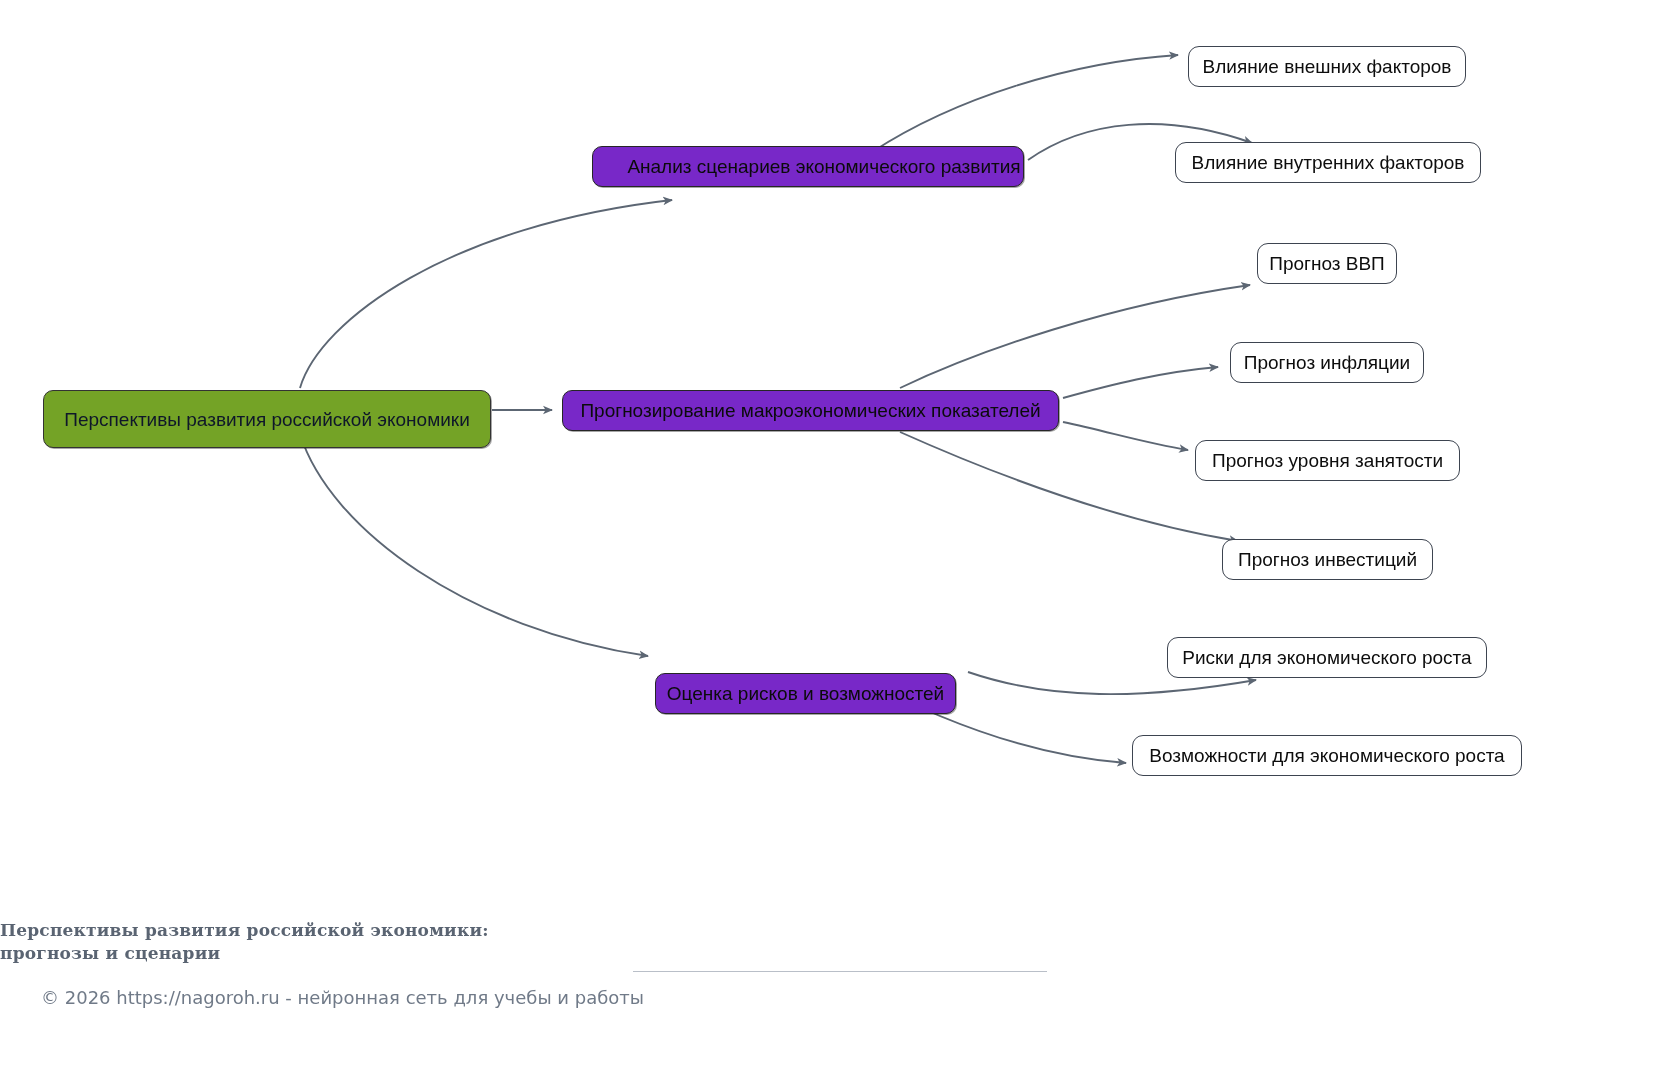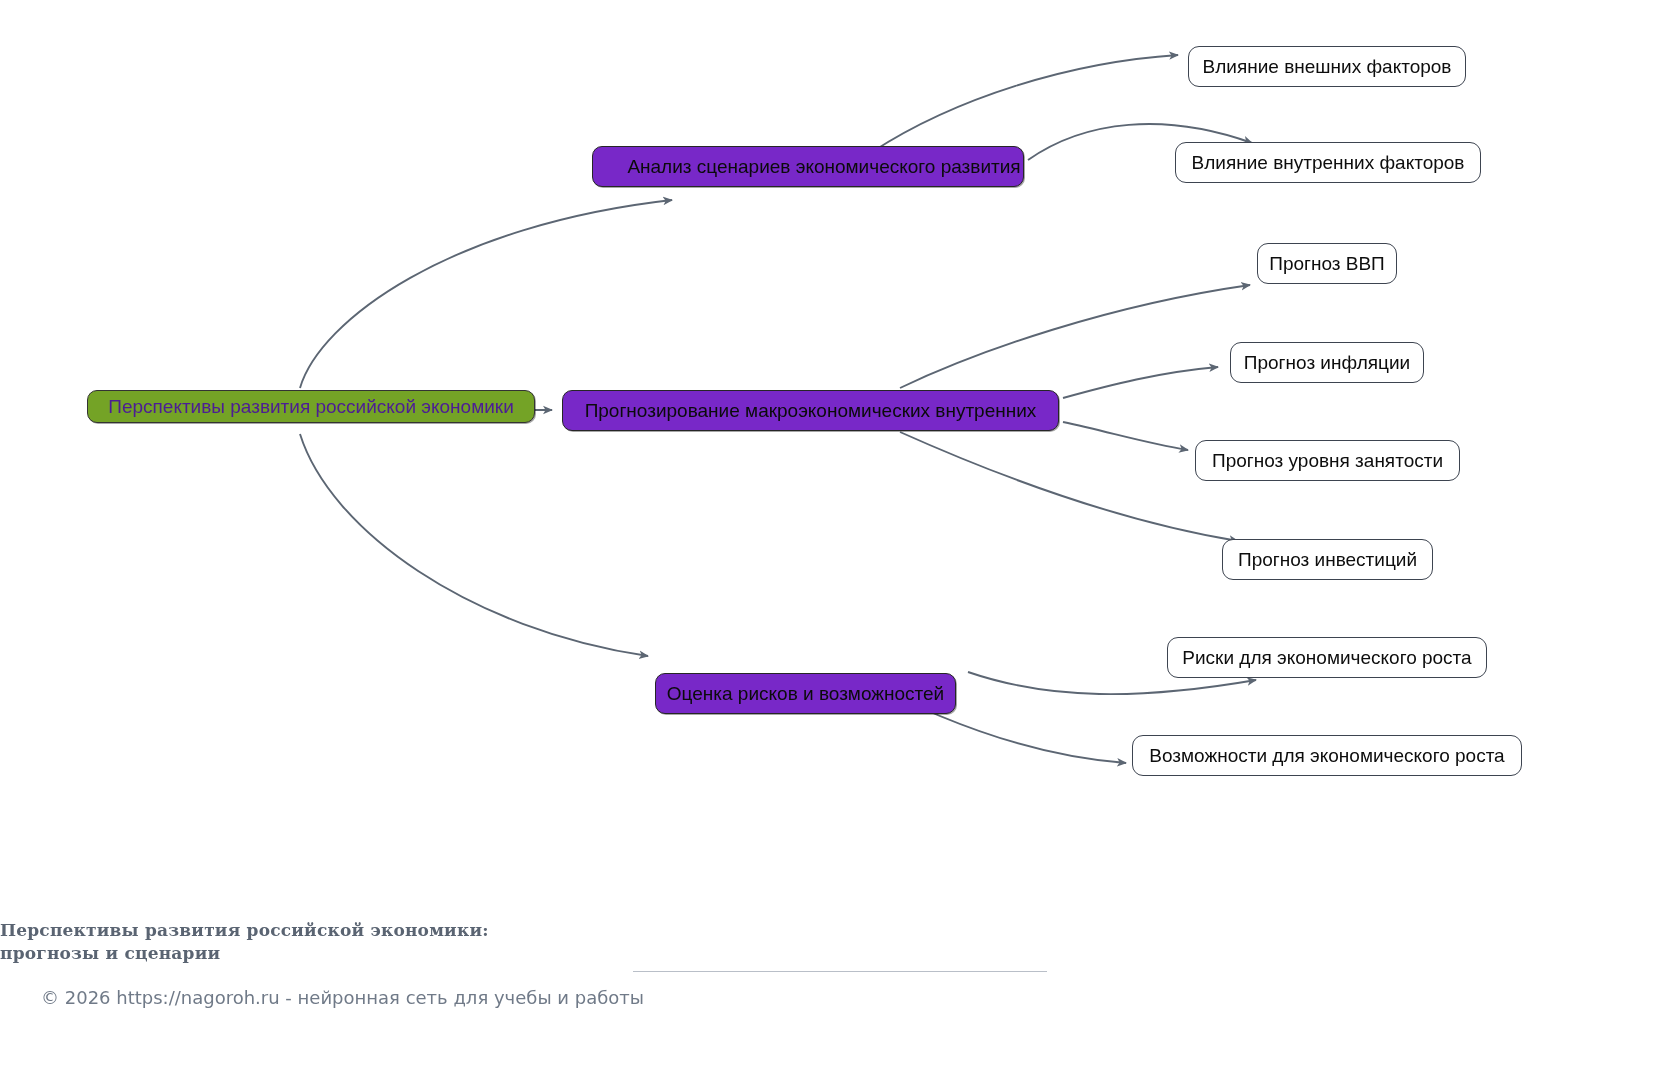--- a/index.html
+++ b/index.html
@@ -34,25 +34,24 @@
     align-items: center;
     justify-content: center;
     white-space: nowrap;
     font-family: "Liberation Sans", sans-serif;
     line-height: 1;
   }
   .node-root {
     background: #74a326;
     border: 1.6px solid #333333;
     border-radius: 10px;
-    color: #4c1d95;
+    color: #0f172a;
     font-size: 19px;
-    height: 33px;
+    height: 58px;
     box-shadow: 1px 1px 0 rgba(0,0,0,0.35);
-    margin-left: 44px;
   }
   .node-branch {
     background: #7828c8;
     border: 1.6px solid #262626;
     border-radius: 10px;
     color: #0b0b0b;
     font-size: 19px;
     height: 41px;
     box-shadow: 1px 1px 0 rgba(0,0,0,0.35);
   }
@@ -136,21 +135,21 @@
 
   <div class="node node-leaf" style="left:1175px; top:142px; width:306px;">
     <span>Влияние внутренних факторов</span>
   </div>
 
   <div class="node node-leaf" style="left:1188px; top:46px; width:278px;">
     <span>Влияние внешних факторов</span>
   </div>
 
   <div class="node node-branch" style="left:562px; top:390px; width:497px;">
-    <span>Прогнозирование макроэкономических внутренних</span>
+    <span>Прогнозирование макроэкономических показателей</span>
   </div>
 
   <div class="node node-leaf" style="left:1257px; top:243px; width:140px;">
     <span>Прогноз ВВП</span>
   </div>
 
   <div class="node node-leaf" style="left:1230px; top:342px; width:194px;">
     <span>Прогноз инфляции</span>
   </div>
 

